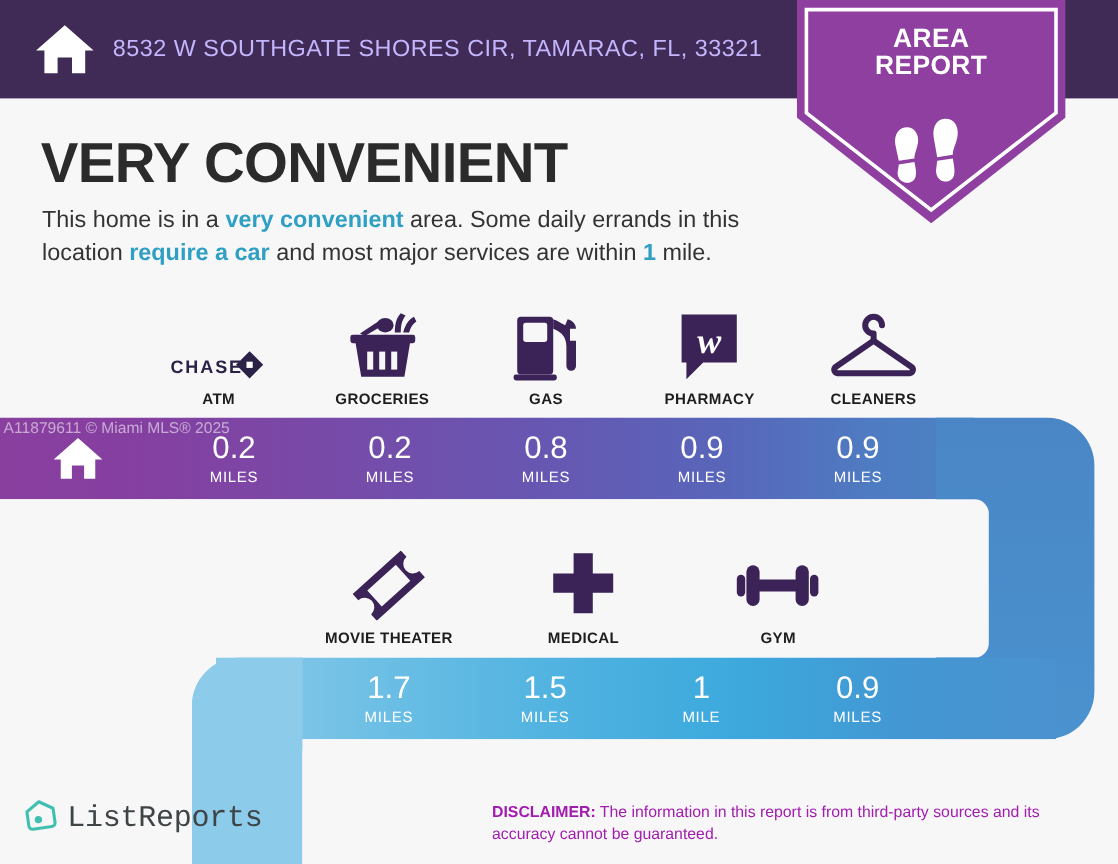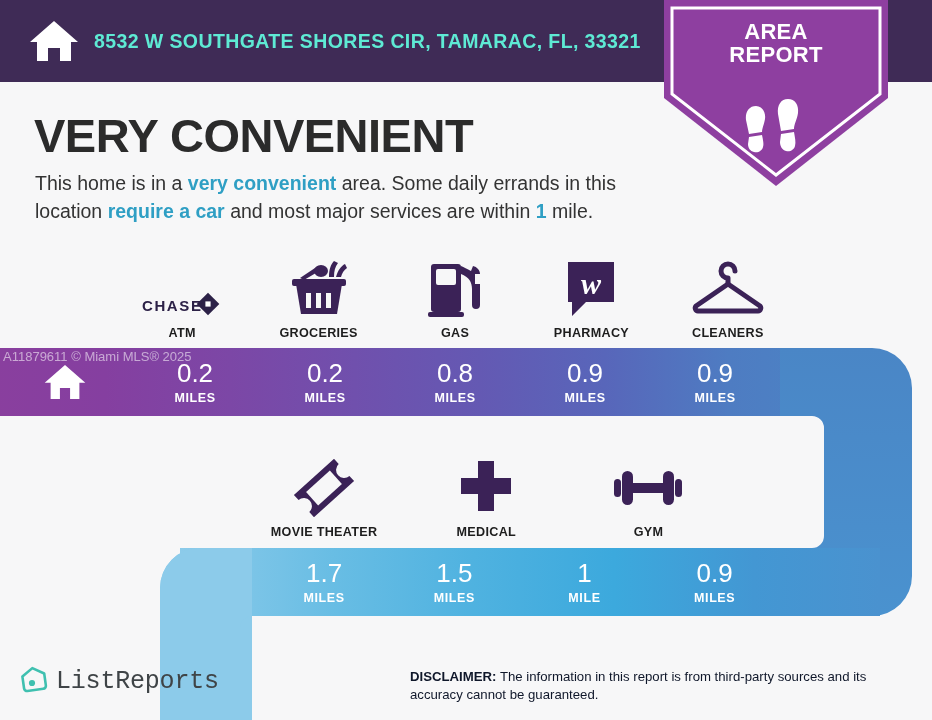--- a/index.html
+++ b/index.html
@@ -12,22 +12,22 @@
   #page { position: relative; width: 932px; height: 720px; background: #f7f7f8; }
 
   
   .header {
     position: absolute; left: 0; top: 0; width: 932px; height: 82px;
     background: #3f2b56;
     display: flex; align-items: center;
   }
   .header-house { margin-left: 28px; width: 52px; height: 52px; flex: none; }
   .header-address {
-    margin-left: 14px; color: #5eead4; font-size: 19.5px;
-    letter-spacing: 0.4px; font-weight: 700; white-space: nowrap;
+    margin-left: 14px; color: #c4b5fd; font-size: 19.5px;
+    letter-spacing: 0.4px; font-weight: 400; white-space: nowrap;
   }
 
   
   .badge {
     position: absolute; left: 664px; top: 0; width: 224px; height: 186px;
     z-index: 6;
   }
   .badge svg { display: block; }
   .badge-text {
     position: absolute; left: 0; top: 20px; width: 224px;
@@ -65,21 +65,21 @@
 
   
   .valrow { position: absolute; display: flex; z-index: 3; }
   .valrow.row1 { left: 130px; top: 348px; width: 650px; height: 68px; }
   .valrow.row2 { left: 259px; top: 548px; width: 521px; height: 68px; }
   .valcell {
     width: 130.2px; display: flex; flex-direction: column;
     align-items: center; justify-content: center; color: #ffffff;
   }
   .valcell .num { font-size: 26px; font-weight: 400; line-height: 1; }
-  .valcell .unit { font-size: 12.5px; font-weight: 700; letter-spacing: 0.6px; margin-top: 5px; }
+  .valcell .unit { font-size: 12.5px; font-weight: 400; letter-spacing: 0.6px; margin-top: 5px; }
 
   .home-marker {
     position: absolute; left: 0px; top: 348px; width: 130px; height: 68px;
     display: flex; align-items: center; justify-content: center; z-index: 3;
   }
 
   
   .watermark {
     position: absolute; left: 3px; top: 349px; z-index: 7;
     font-size: 13px; color: rgba(255,255,255,0.55); white-space: nowrap;
@@ -88,21 +88,21 @@
   
   .footer-logo {
     position: absolute; left: 20px; top: 666px;
     display: flex; align-items: flex-end; z-index: 4; font-family: Liberation Mono, monospace;
   }
   .footer-logo .lr-name {
     margin-left: 8px; font-size: 25px; color: #3f4447; letter-spacing: -0.2px;
   }
   .disclaimer {
     position: absolute; left: 410px; top: 668px; width: 488px;
-    font-size: 13.2px; color: #0f172a; line-height: 1.38; z-index: 4;
+    font-size: 13.2px; color: #a21caf; line-height: 1.38; z-index: 4;
   }
   .disclaimer b { font-weight: 700; }
 </style>
 </head>
 <body>
 
 <div id="page">
 
   <div class="header">
     <svg class="header-house" viewBox="0 0 52 52">

